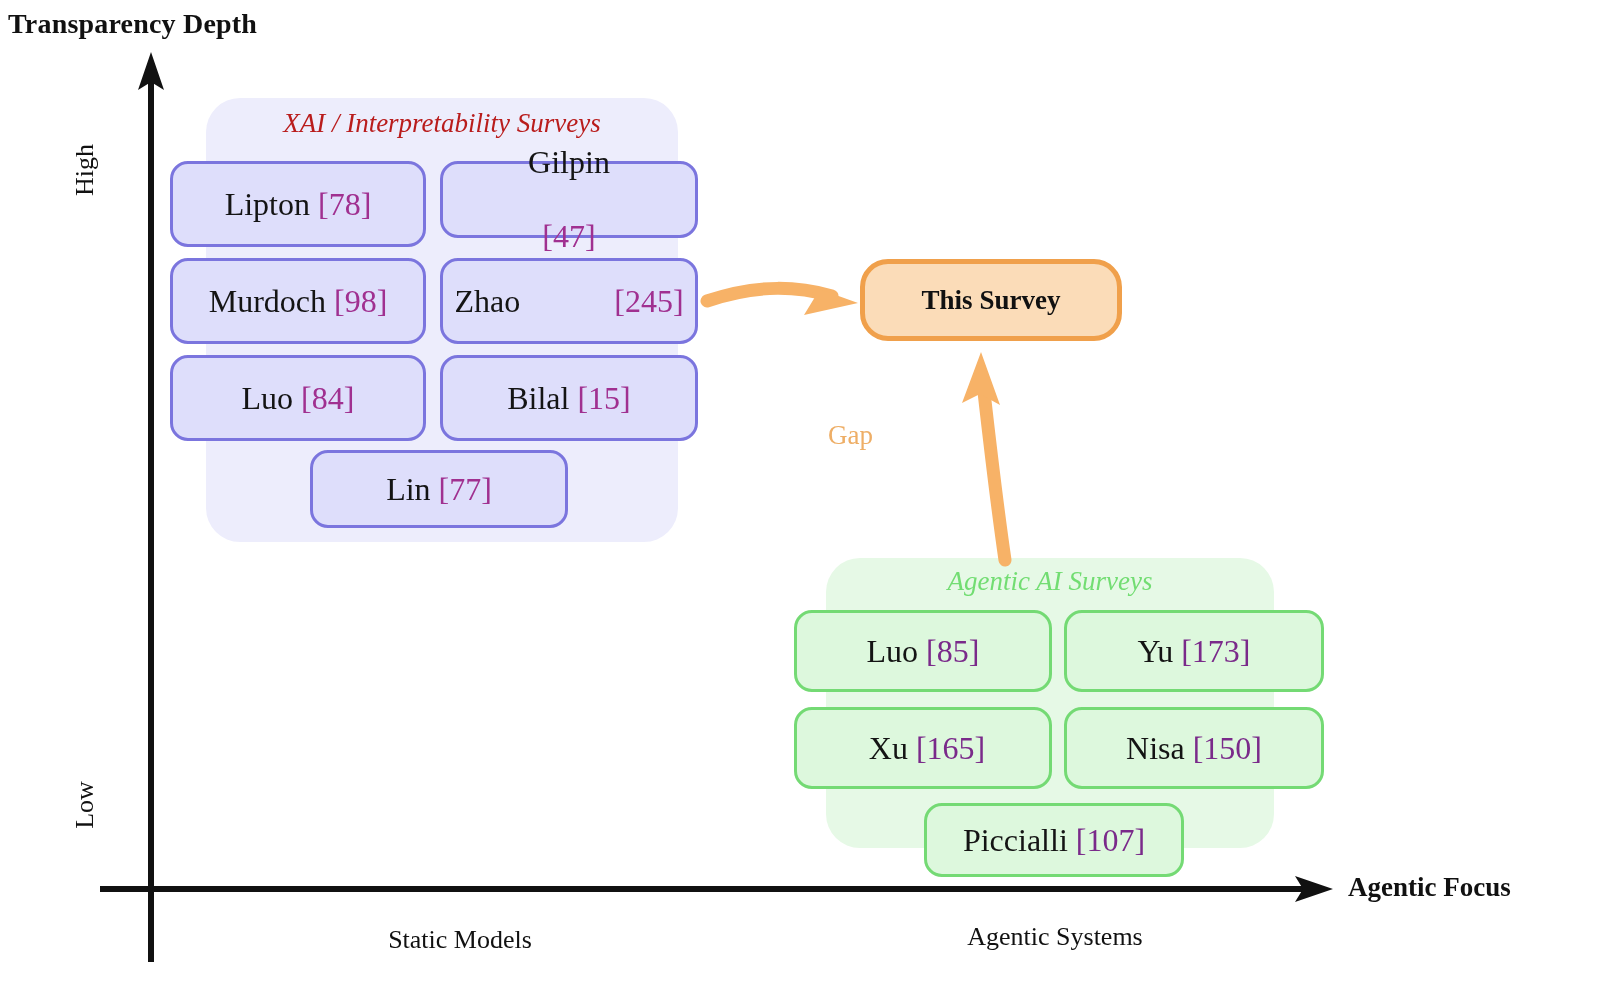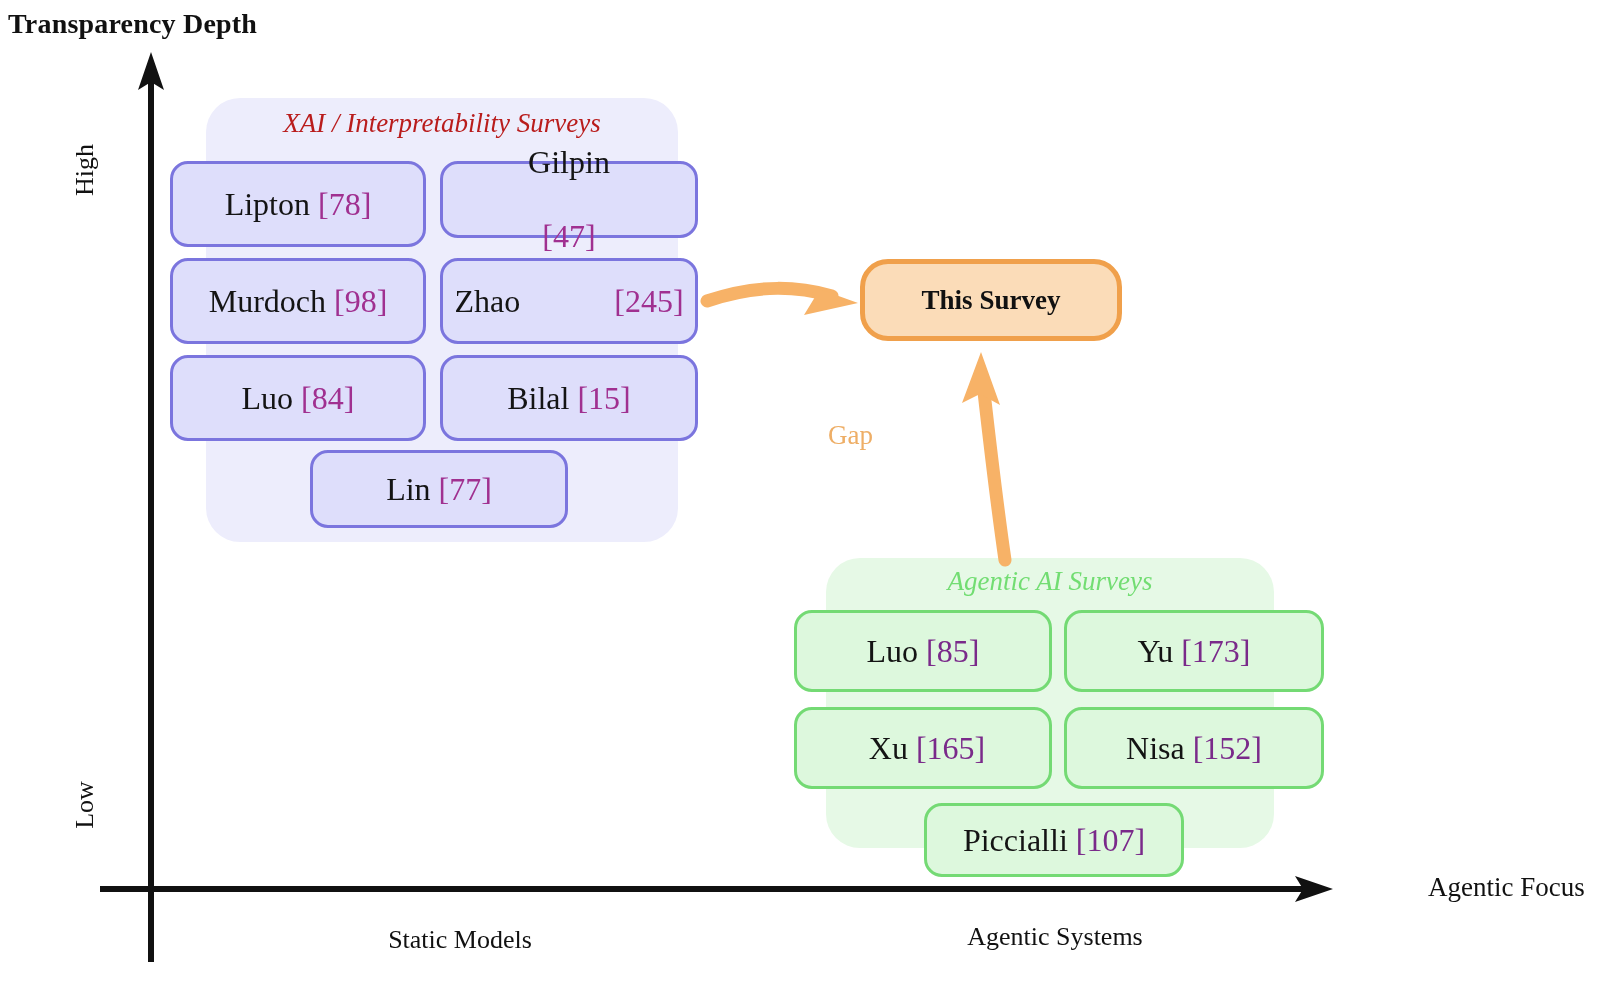--- a/index.html
+++ b/index.html
@@ -33,24 +33,24 @@
     top: 8px;
     font-size: 28px;
     font-weight: bold;
     color: #111111;
     letter-spacing: 0.2px;
     white-space: nowrap;
   }
 
   .xaxis-label {
     position: absolute;
-    left: 1428px;
+    left: 1348px;
     top: 872px;
     font-size: 27px;
-    font-weight: normal;
+    font-weight: bold;
     color: #111111;
     white-space: nowrap;
   }
 
   .tick-label {
     position: absolute;
     font-size: 26px;
     color: #111111;
     white-space: nowrap;
   }
@@ -225,21 +225,21 @@
   <div class="node green" id="node-luo85">
     <span>Luo</span>&nbsp;<span class="cite">[85]</span>
   </div>
   <div class="node green" id="node-yu">
     <span>Yu</span>&nbsp;<span class="cite">[173]</span>
   </div>
   <div class="node green" id="node-xu">
     <span>Xu</span>&nbsp;<span class="cite">[165]</span>
   </div>
   <div class="node green" id="node-nisa">
-    <span>Nisa</span>&nbsp;<span class="cite">[152]</span>
+    <span>Nisa</span>&nbsp;<span class="cite">[150]</span>
   </div>
   <div class="node green" id="node-piccialli">
     <span>Piccialli</span>&nbsp;<span class="cite">[107]</span>
   </div>
 
   <svg class="arrows-svg" viewBox="0 0 1604 1000">
 
     <path d="M 707,301 C 760,283 800,287 832,296" stroke="#f7b267" stroke-width="13" fill="none" stroke-linecap="round"></path>
     <polygon points="858,303 808,285 815,297 804,315" fill="#f7b267"></polygon>
 

